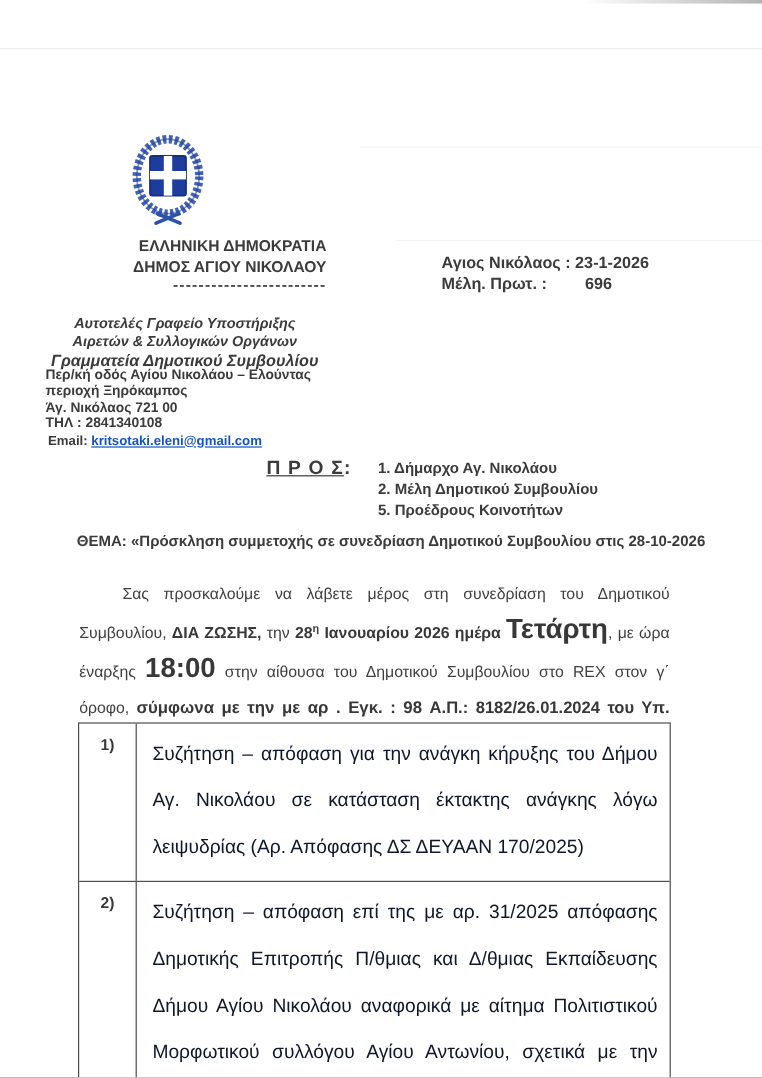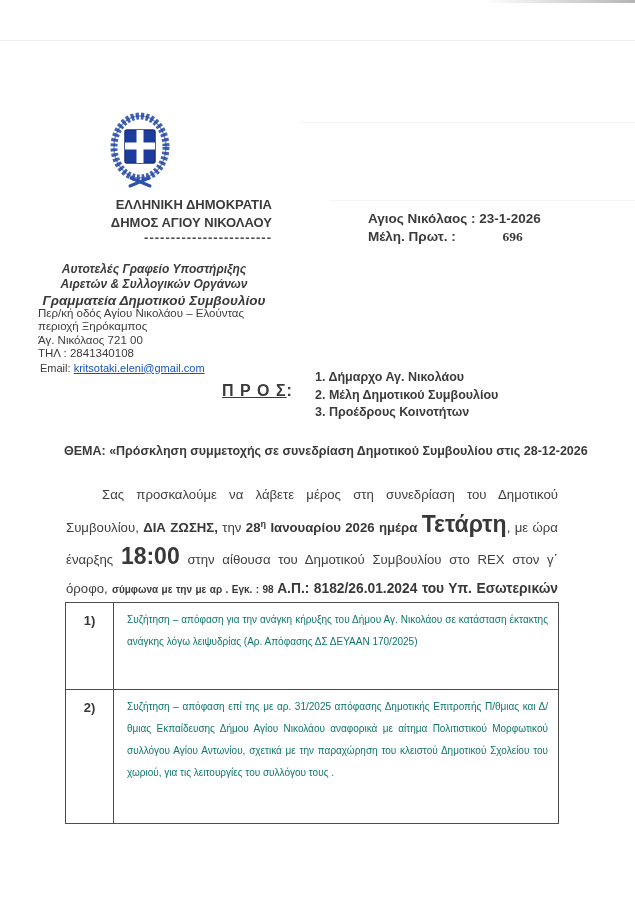--- a/index.html
+++ b/index.html
@@ -31,71 +31,71 @@
 
   .office-block {
     position: absolute; left: 28px; top: 262px; width: 252px;
     text-align: center; font-style: italic; font-weight: bold; color: #3b3b3b;
   }
   .office-block .o1, .office-block .o2 { font-size: 12px; line-height: 15px; }
   .office-block .o3 { font-size: 13.5px; line-height: 17px; }
 
   .addr-block {
     position: absolute; left: 38px; top: 307px; width: 260px;
-    font-weight: normal; font-size: 11.5px; line-height: 13.4px; color: #3b3b3b;
+    font-weight: bold; font-size: 11.5px; line-height: 13.4px; color: #3b3b3b;
   }
   .addr-block .email-row { padding-left: 2px; font-size: 11px; margin-top: 1px; }
   .email-link { color: #1553c0; text-decoration: underline; cursor: pointer; }
 
   .hdr-right {
     position: absolute; left: 368px; top: 210px; width: 240px;
     font-weight: bold; font-size: 13.5px; line-height: 17.5px; color: #3b3b3b;
   }
-  .hdr-right .proto-num { margin-left: 43px; font-family: Liberation Serif, serif; }
+  .hdr-right .proto-num { margin-left: 28px; }
 
   .recipients-label {
     position: absolute; left: 222px; top: 382px;
     font-weight: bold; font-size: 16px; color: #3b3b3b; letter-spacing: 1px;
   }
   .recipients-label .u { text-decoration: underline; }
   .recipients-list {
-    position: absolute; left: 315px; top: 369px; width: 260px;
+    position: absolute; left: 315px; top: 382px; width: 260px;
     font-weight: bold; font-size: 12.5px; line-height: 17.5px; color: #3b3b3b;
   }
 
   .subject {
     position: absolute; left: 64px; top: 444px; width: 540px;
     font-weight: bold; font-size: 12.5px; color: #3b3b3b;
   }
 
   .body-par {
     position: absolute; left: 66px; top: 481px; width: 492px;
     text-align: justify; font-size: 13.2px; line-height: 28.5px;
     text-indent: 36px; color: #3f3f3f;
   }
   .body-par b { color: #383838; }
   .b-large { font-size: 23px; }
-  .b-small { font-size: 10px; }
+  .b-small { font-size: 14px; }
   .b-ap { font-size: 13.8px; }
   .sup { font-size: 9px; vertical-align: super; line-height: 0; }
   .u-seg { text-decoration: underline; }
 
   .agenda-table {
     position: absolute; left: 65px; top: 602px; width: 494px;
     border: 1px solid #4e4e4e; background: #fff;
   }
   .agenda-row { display: flex; border-bottom: 1px solid #4e4e4e; }
   .agenda-row:last-child { border-bottom: none; }
   .agenda-num {
     width: 48px; flex-shrink: 0; border-right: 1px solid #4e4e4e;
     text-align: center; font-weight: bold; font-size: 13px; padding-top: 10px; color: #383838;
   }
   .agenda-text {
     flex: 1; padding: 6px 10px 8px 13px;
-    text-align: justify; font-size: 10px; line-height: 22px; color: #0f766e;
+    text-align: justify; font-size: 16px; line-height: 39px; color: #0f172a;
   }
   .row-1 { min-height: 87px; }
   .row-2 { min-height: 133px; }
 </style>
 </head>
 <body>
 
 <div class="page">
 
   <div class="artifact-corner"></div>
@@ -144,24 +144,24 @@
       <span class="proto-num">696</span>
     </div>
   </div>
 
   <div class="recipients-label">
     <span class="u">Π Ρ Ο Σ</span><span>:</span>
   </div>
   <div class="recipients-list">
     <div>1. Δήμαρχο Αγ. Νικολάου</div>
     <div>2. Μέλη Δημοτικού Συμβουλίου</div>
-    <div>3. Προέδρους Κοινοτήτων</div>
+    <div>5. Προέδρους Κοινοτήτων</div>
   </div>
 
-  <div class="subject">ΘΕΜΑ: «Πρόσκληση συμμετοχής σε συνεδρίαση Δημοτικού Συμβουλίου στις 28-12-2026</div>
+  <div class="subject">ΘΕΜΑ: «Πρόσκληση συμμετοχής σε συνεδρίαση Δημοτικού Συμβουλίου στις 28-10-2026</div>
 
   <div class="body-par">
     <span>Σας προσκαλούμε να λάβετε μέρος στη συνεδρίαση του Δημοτικού Συμβουλίου, </span><b>ΔΙΑ ΖΩΣΗΣ,</b><span> την </span><b>28</b><b class="sup">η</b><b> Ιανουαρίου 2026 ημέρα </b><b class="b-large">Τετάρτη</b><span>, με ώρα έναρξης </span><b class="b-large">18:00</b><span> στην αίθουσα του Δημοτικού Συμβουλίου στο REX στον γ΄ όροφο, </span><b class="b-small">σύμφωνα με την με αρ . Εγκ. : 98 </b><b class="b-ap">Α.Π.: 8182/26.01.2024 του Υπ. Εσωτερικών</b><span class="u-seg"> για συζήτηση των παρακάτω θεμάτων :</span>
   </div>
 
   <div class="agenda-table">
     <div class="agenda-row row-1">
       <div class="agenda-num">1)</div>
       <div class="agenda-text">Συζήτηση – απόφαση για την ανάγκη κήρυξης του Δήμου Αγ. Νικολάου σε κατάσταση έκτακτης ανάγκης λόγω λειψυδρίας (Αρ. Απόφασης ΔΣ ΔΕΥΑΑΝ 170/2025)</div>
     </div>

